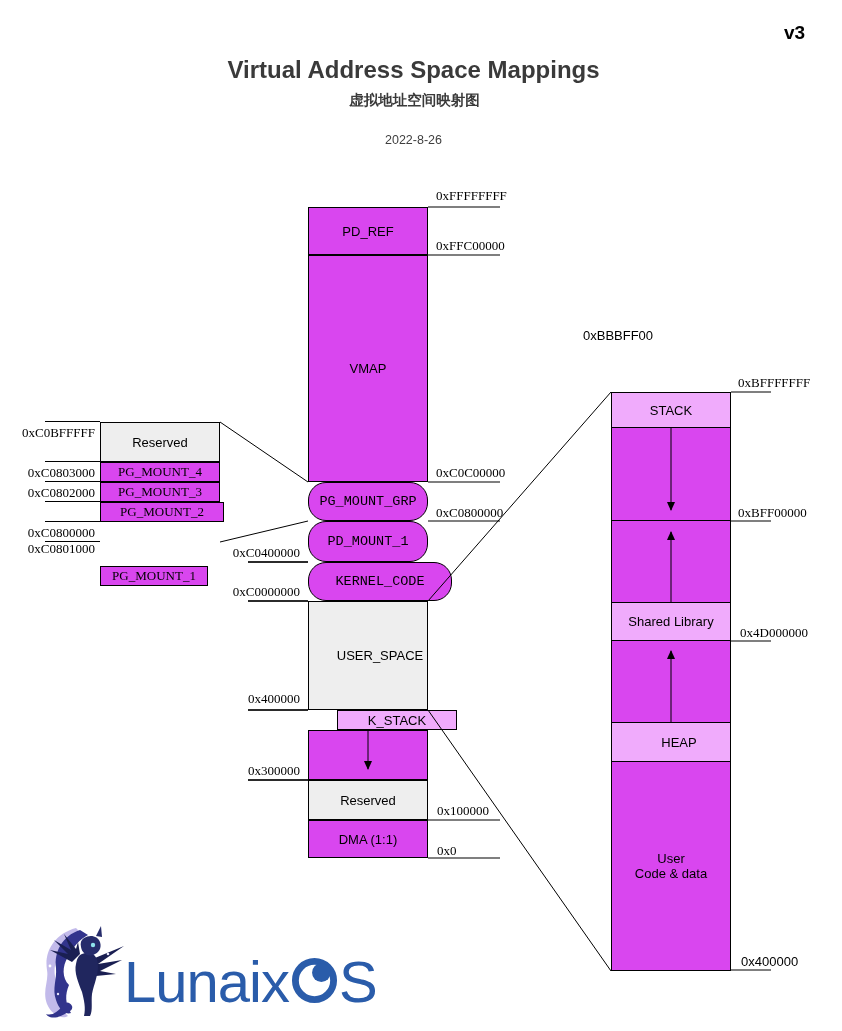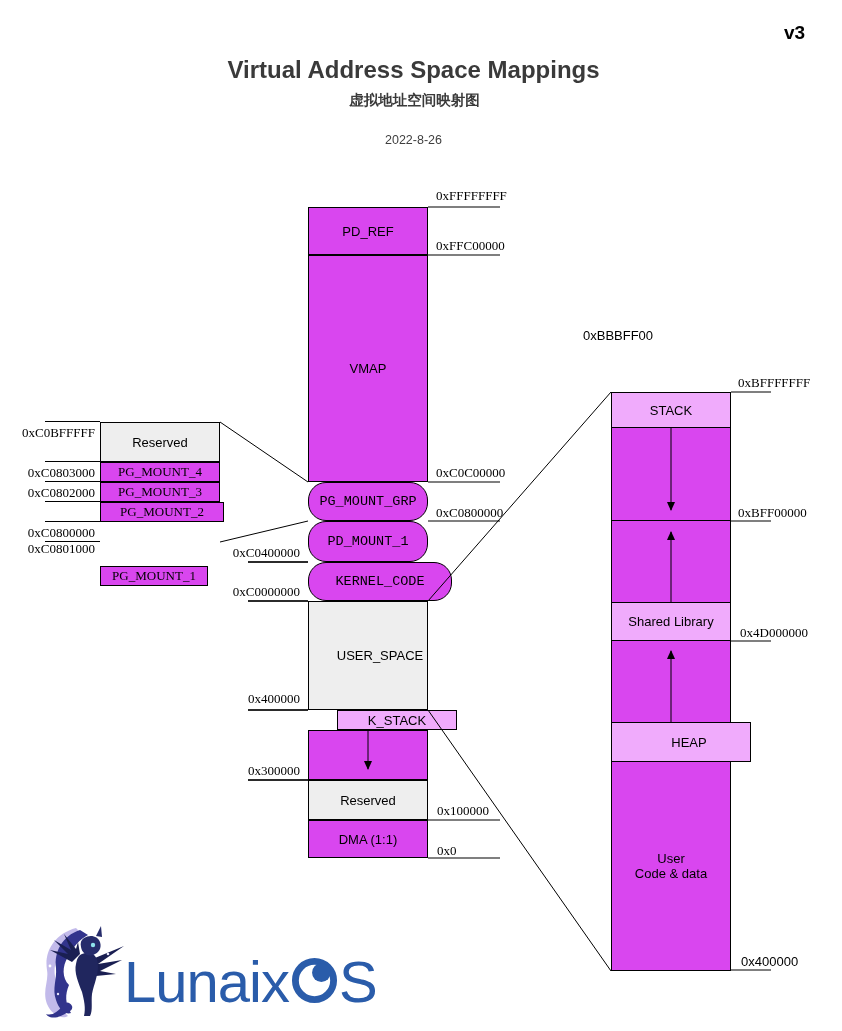--- a/index.html
+++ b/index.html
@@ -123,21 +123,21 @@
   <div class="tick-thin" style="left:45px;top:521px;width:55px;"></div>
   <div class="tick-thin" style="left:45px;top:541px;width:55px;"></div>
 
   <div class="box" style="left:611px;top:392px;width:120px;height:579px;"></div>
   <div class="box sans lbl13 gray" style="left:611px;top:392px;width:120px;height:36px;">
       <span>STACK</span>
     </div>
   <div class="box sans lbl13 gray" style="left:611px;top:602px;width:120px;height:39px;">
       <span>Shared Library</span>
     </div>
-  <div class="box sans lbl13 gray" style="left:611px;top:722px;width:140px;height:40px;padding-left:16px;">
+  <div class="box sans lbl13 gray" style="left:611px;top:722px;width:120px;height:40px;padding-left:16px;">
       <span>HEAP</span>
     </div>
   <div class="abs sans lbl13 usercode-lines" style="left:611px;top:851px;width:120px;text-align:center;">
     <div>User</div>
     <div>Code &amp; data</div>
   </div>
   <div class="hline" style="left:611px;top:520px;width:120px;"></div>
 
   <div class="addr sans" style="left:583px;top:328px;">0xBBBFF00</div>
   <div class="addr serif" style="left:738px;top:375px;">0xBFFFFFFF</div>

